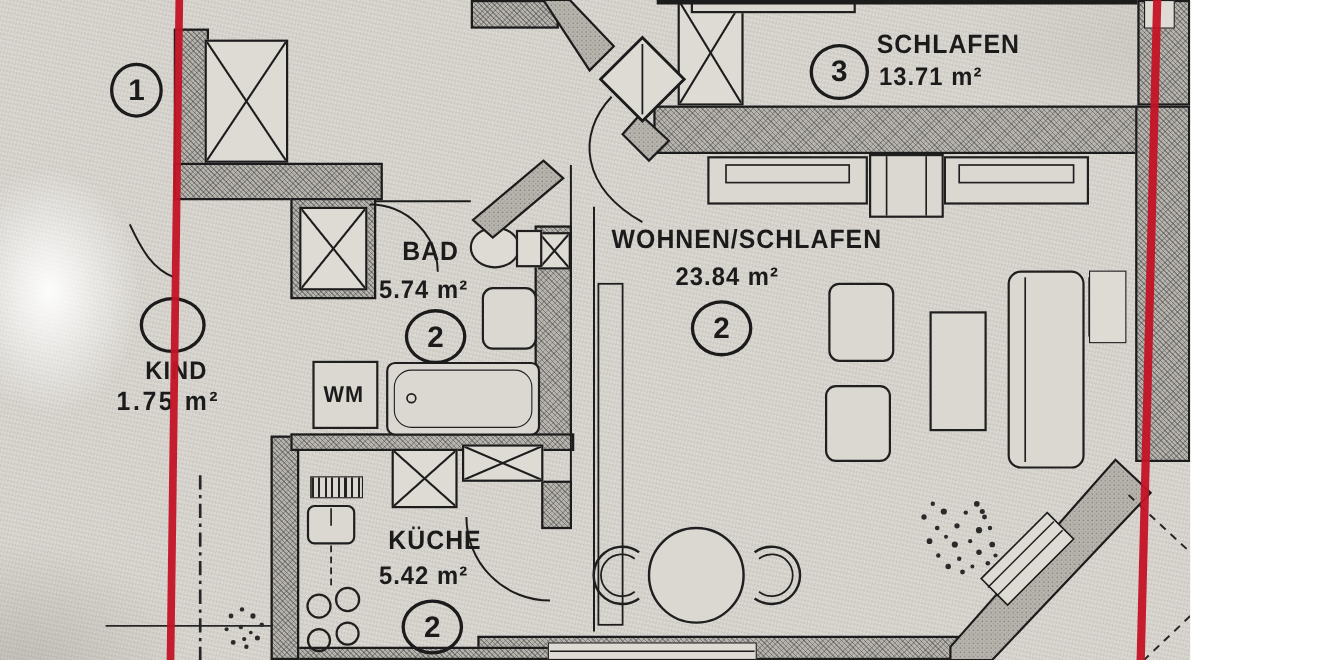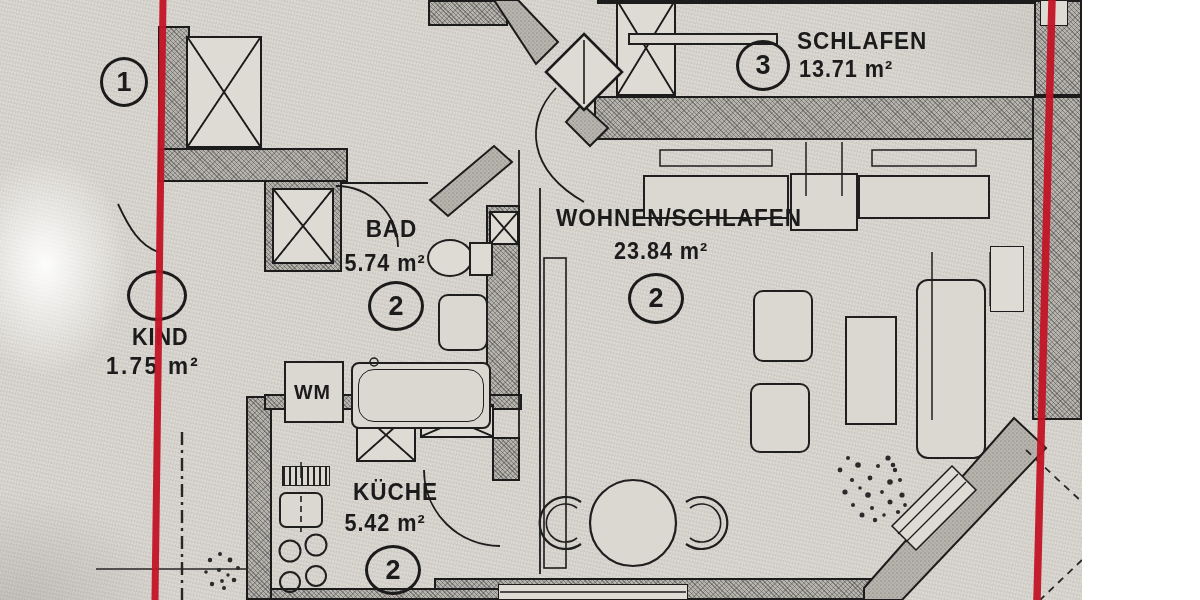--- a/index.html
+++ b/index.html
@@ -17,21 +17,21 @@
   .wall{position:absolute;background-color:#b7b4ae;
     background-image:
       repeating-linear-gradient(45deg, rgba(40,40,40,.38) 0 1px, transparent 1px 3px),
       repeating-linear-gradient(-45deg, rgba(70,70,70,.32) 0 1px, transparent 1px 4px);
     outline:2px solid #1c1c1c;outline-offset:-2px;z-index:2;}
   .xbox{position:absolute;background-color:#dedbd5;border:2.5px solid #1c1c1c;box-sizing:border-box;
     background-image:
       linear-gradient(to top right, transparent calc(50% - 1.4px), #1c1c1c calc(50% - .5px), #1c1c1c calc(50% + .5px), transparent calc(50% + 1.4px)),
       linear-gradient(to bottom right, transparent calc(50% - 1.4px), #1c1c1c calc(50% - .5px), #1c1c1c calc(50% + .5px), transparent calc(50% + 1.4px));
     z-index:3;}
-  .furn{position:absolute;border:2.2px solid #1f1f1f;background:#dbd8d2;box-sizing:border-box;z-index:3;margin-top:33px;}
+  .furn{position:absolute;border:2.2px solid #1f1f1f;background:#dbd8d2;box-sizing:border-box;z-index:3;}
   .win{position:absolute;background:#dedbd5;border:1.8px solid #1c1c1c;box-sizing:border-box;z-index:3;}
   .circle-num{position:absolute;border:3px solid #1b1b1b;border-radius:50%;display:flex;
     align-items:center;justify-content:center;font-weight:700;font-size:27px;color:#1b1b1b;
     z-index:6;background:transparent;}
   .lbl{position:absolute;font-weight:700;color:#1b1b1b;letter-spacing:1px;white-space:nowrap;
     z-index:6;transform:scaleX(.94);transform-origin:left center;}
   .ctr{text-align:center;}
   svg.layer{position:absolute;left:0;top:0;z-index:4;}
   svg.redlayer{position:absolute;left:0;top:0;z-index:9;}
 </style>

